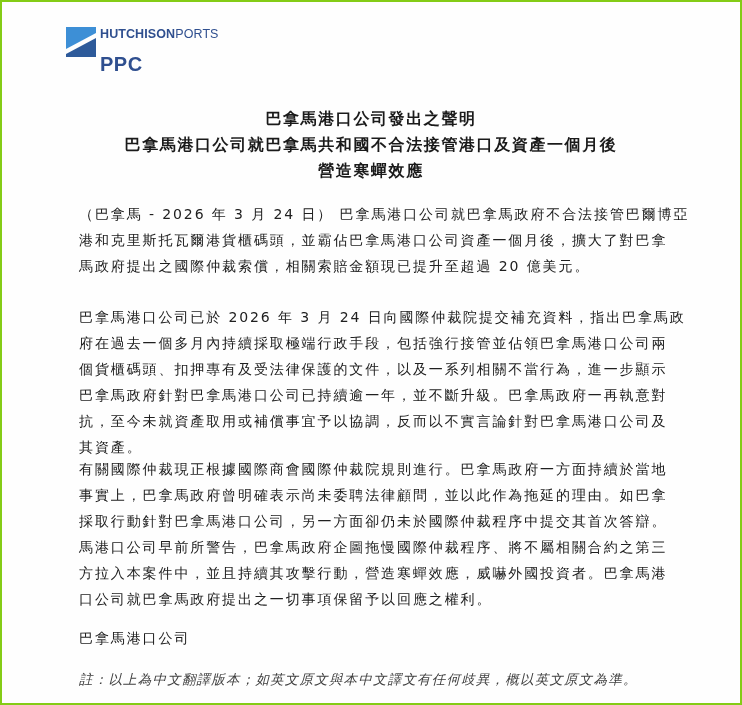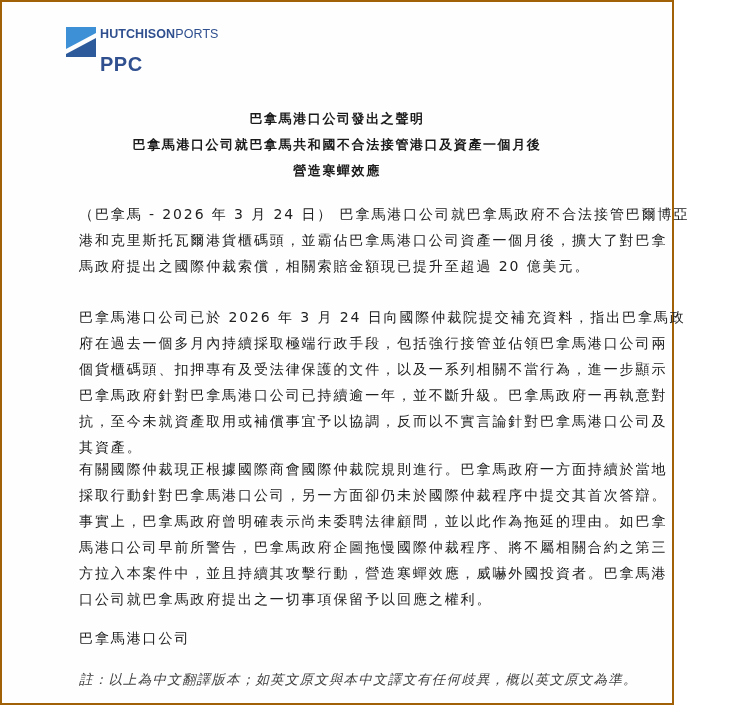--- a/index.html
+++ b/index.html
@@ -4,23 +4,23 @@
 <style>
   html, body { margin: 0; padding: 0; }
   body {
     width: 742px; height: 705px; overflow: hidden;
     background: #ffffff;
     font-family: "DejaVu Sans", "Liberation Sans", sans-serif;
     color: #1c1c1c;
   }
   .page {
     position: relative;
-    width: 674px; height: 705px;
+    width: 742px; height: 705px;
     box-sizing: border-box;
-    border: 2px solid #a16207;
+    border: 2px solid #84cc16;
     background: #fefefe;
   }
   .logo {
     position: absolute; left: 64px; top: 24px;
     display: flex; align-items: flex-start;
   }
   .logo-mark { width: 30px; height: 30px; margin-top: 1px; }
   .logo-text { margin-left: 4px; line-height: 1; }
   .logo-top {
     font-family: "Liberation Sans", sans-serif;
@@ -30,21 +30,21 @@
   .logo-top b { font-weight: 700; }
   .logo-top span { font-weight: 400; }
   .logo-bottom {
     font-family: "Liberation Sans", sans-serif;
     font-size: 20px; font-weight: 700; color: #2f4f8f;
     margin-top: 13px; letter-spacing: 0.5px;
   }
   .titles {
     position: absolute; left: 0; right: 0; top: 104px;
     text-align: center;
-    font-size: 13px; font-weight: 700; letter-spacing: 1.6px;
+    font-size: 16px; font-weight: 700; letter-spacing: 1.6px;
     line-height: 26px; color: #1a1a1a;
   }
   .titles div { white-space: nowrap; }
   .para {
     position: absolute; left: 77px; width: 590px;
     font-size: 14px; line-height: 26px; letter-spacing: 1.9px;
     color: #202020;
   }
   .para .line { white-space: nowrap; display: block; }
   #para-1 { top: 199px; }
@@ -94,22 +94,22 @@
     <span class="line">巴拿馬港口公司已於 2026 年 3 月 24 日向國際仲裁院提交補充資料，指出巴拿馬政</span>
     <span class="line">府在過去一個多月內持續採取極端行政手段，包括強行接管並佔領巴拿馬港口公司兩</span>
     <span class="line">個貨櫃碼頭、扣押專有及受法律保護的文件，以及一系列相關不當行為，進一步顯示</span>
     <span class="line">巴拿馬政府針對巴拿馬港口公司已持續逾一年，並不斷升級。巴拿馬政府一再執意對</span>
     <span class="line">抗，至今未就資產取用或補償事宜予以協調，反而以不實言論針對巴拿馬港口公司及</span>
     <span class="line">其資產。</span>
   </div>
 
   <div class="para" id="para-3">
     <span class="line">有關國際仲裁現正根據國際商會國際仲裁院規則進行。巴拿馬政府一方面持續於當地</span>
+    <span class="line">事實上，巴拿馬政府曾明確表示尚未委聘法律顧問，並以此作為拖延的理由。如巴拿</span>
     <span class="line">採取行動針對巴拿馬港口公司，另一方面卻仍未於國際仲裁程序中提交其首次答辯。</span>
-    <span class="line">事實上，巴拿馬政府曾明確表示尚未委聘法律顧問，並以此作為拖延的理由。如巴拿</span>
     <span class="line">馬港口公司早前所警告，巴拿馬政府企圖拖慢國際仲裁程序、將不屬相關合約之第三</span>
     <span class="line">方拉入本案件中，並且持續其攻擊行動，營造寒蟬效應，威嚇外國投資者。巴拿馬港</span>
     <span class="line">口公司就巴拿馬政府提出之一切事項保留予以回應之權利。</span>
   </div>
 
   <div class="signature">巴拿馬港口公司</div>
 
   <div class="note">註：以上為中文翻譯版本；如英文原文與本中文譯文有任何歧異，概以英文原文為準。</div>
 
 </div>

